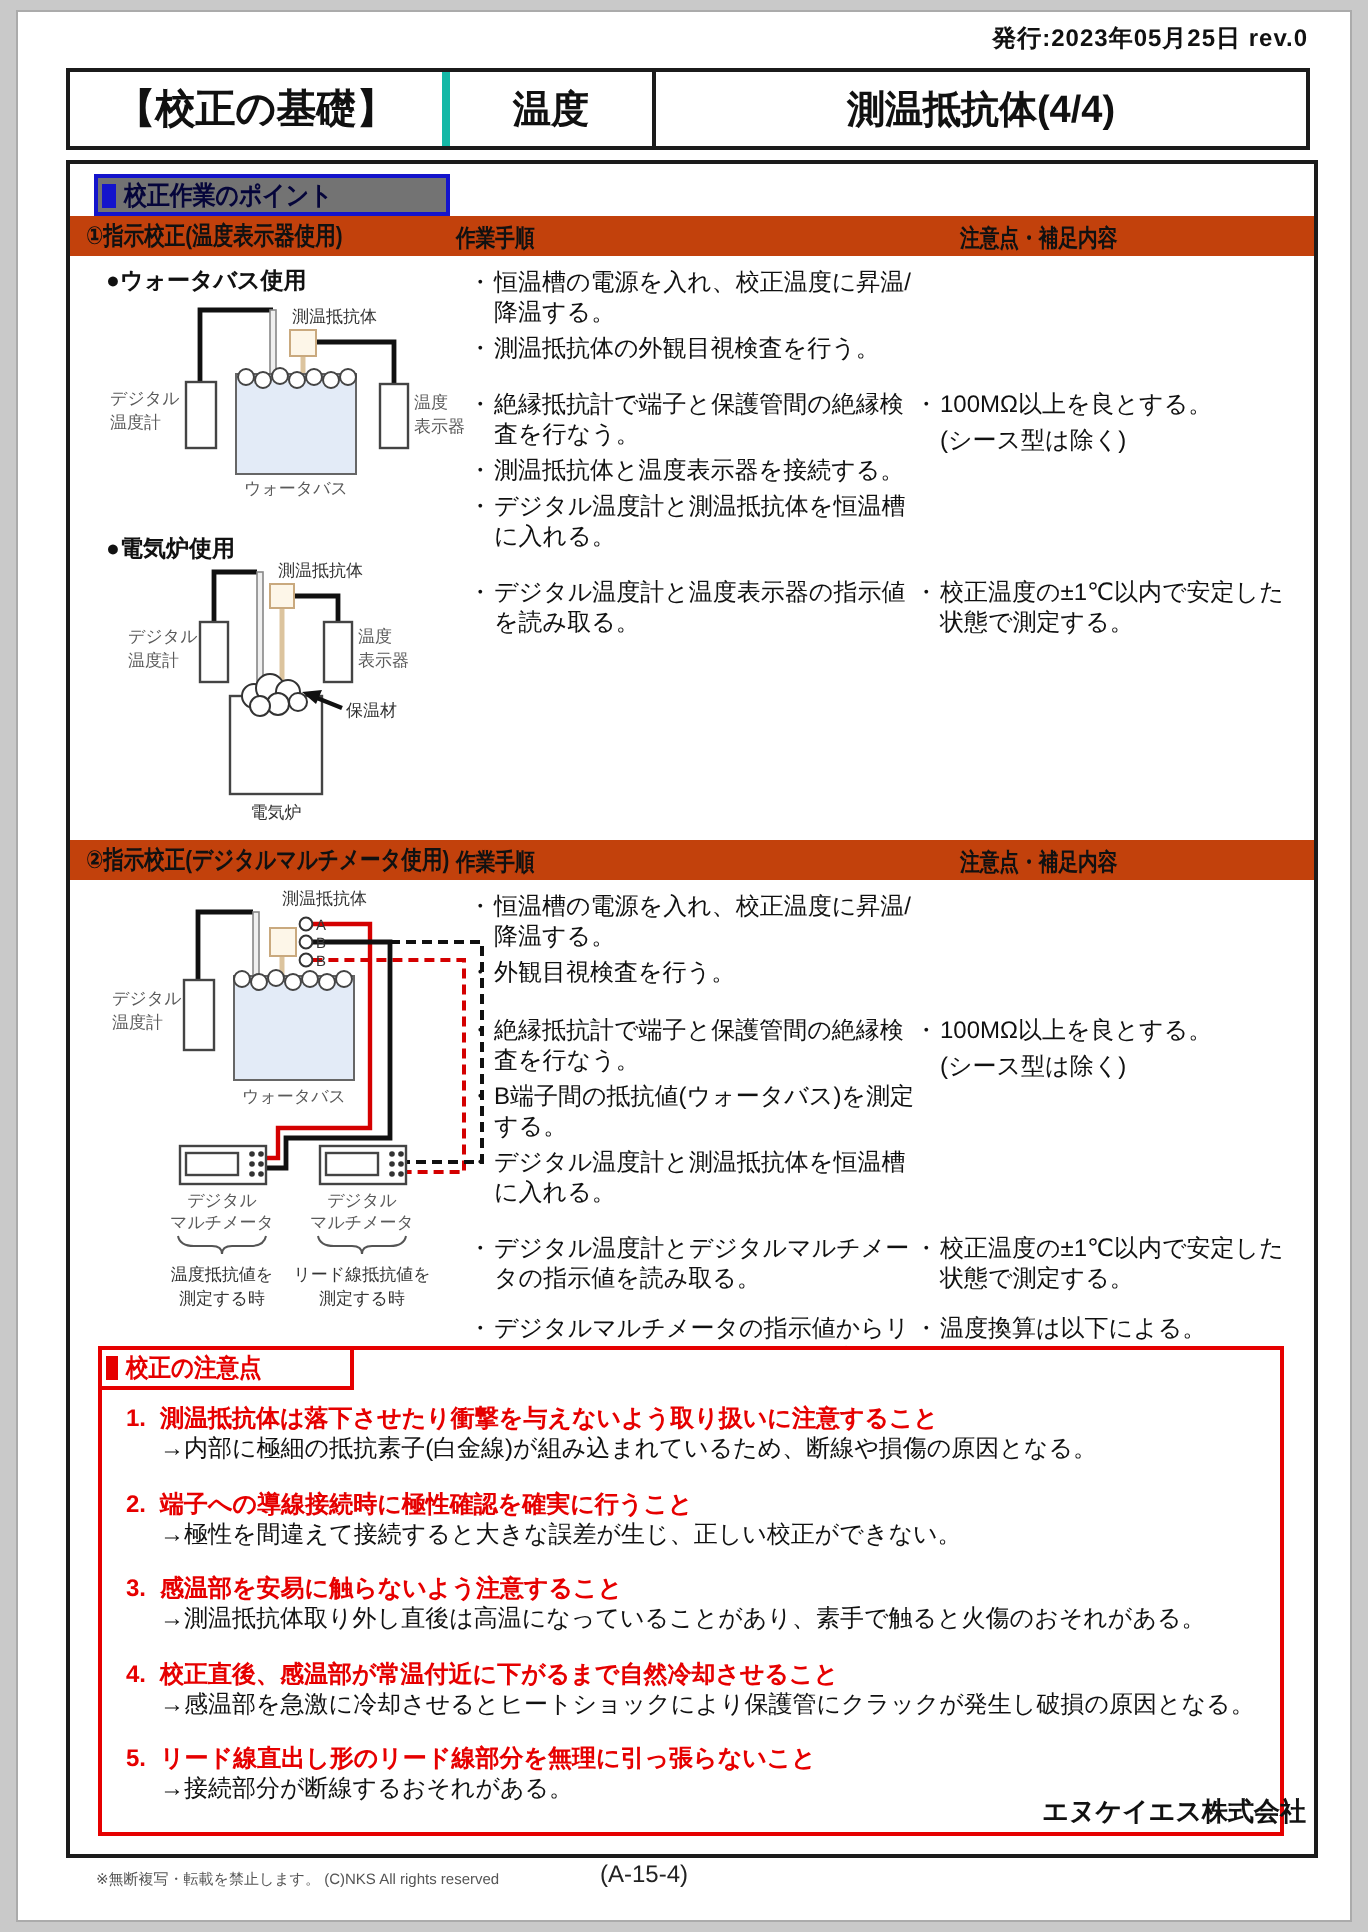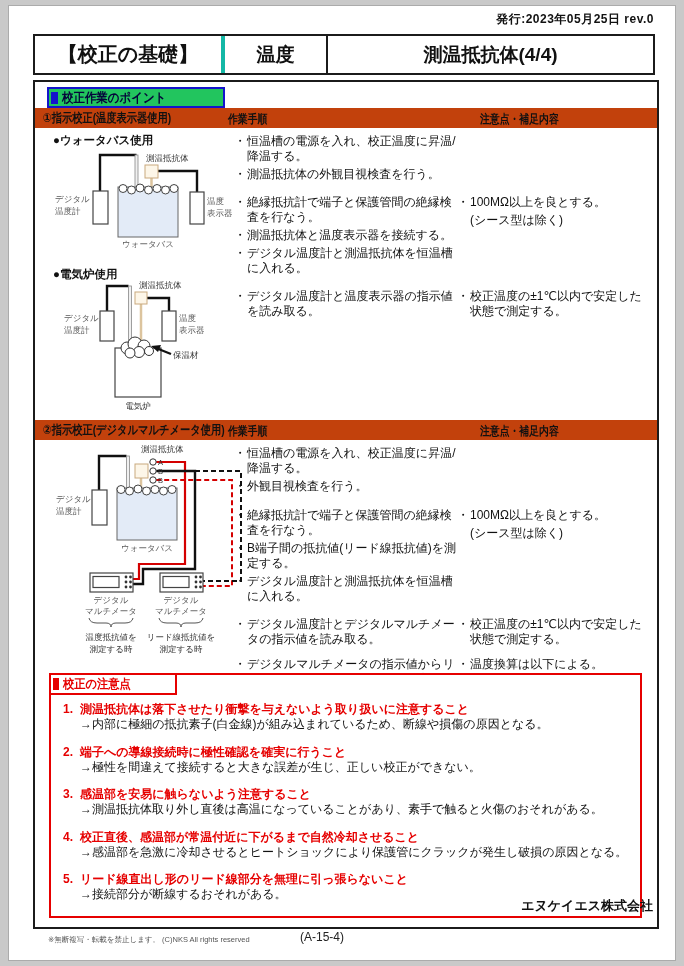--- a/index.html
+++ b/index.html
@@ -11,21 +11,21 @@
   .titlebar{position:absolute;left:33px;top:34px;width:622px;height:41px;border:2px solid #1b1b1b;
             display:flex;box-sizing:border-box;background:#fff;}
   .tcell{display:flex;align-items:center;justify-content:center;box-sizing:border-box;}
   .tc1{width:190px;border-right:4px solid #14b8a6;font-size:20px;font-weight:bold;}
   .tc2{width:103px;border-right:2px solid #1b1b1b;font-size:19px;font-weight:bold;}
   .tc3{flex:1;font-size:19px;font-weight:bold;}
   
   .mainbox{position:absolute;left:33px;top:80px;width:622px;height:845px;border:2px solid #1b1b1b;
            box-sizing:content-box;background:#fff;}
   .bluetab{position:absolute;left:12px;top:5px;width:178px;height:21px;border:2px solid #1414cc;
-           box-sizing:border-box;display:flex;align-items:center;background:#22c55e;}
+           box-sizing:border-box;display:flex;align-items:center;background:#737373;}
   .bluebar{width:7px;height:12px;background:#1414cc;margin:0 4px 0 2px;}
   .bluetab .ttl{font-size:13px;font-weight:bold;color:#05053a;display:inline-block;transform:scaleX(.88);transform-origin:0 50%;white-space:nowrap;}
   .band{position:absolute;left:0;width:100%;height:20px;background:#c2410c;}
   .band .shead{position:absolute;left:8px;top:2px;font-size:12.5px;font-weight:bold;display:inline-block;transform:scaleX(.82);transform-origin:0 50%;white-space:nowrap;}
   .band .chead1{position:absolute;left:193px;top:3px;font-size:12px;font-weight:bold;display:inline-block;transform:scaleX(.82);transform-origin:0 50%;white-space:nowrap;}
   .band .chead2{position:absolute;left:445px;top:3px;font-size:12px;font-weight:bold;display:inline-block;transform:scaleX(.82);transform-origin:0 50%;white-space:nowrap;}
   .sec{position:absolute;left:2px;width:616px;}
   .rows{position:absolute;left:197px;top:0;right:2px;}
   .prow{display:flex;}
   .pcol{width:223px;flex:none;}
@@ -292,21 +292,21 @@
           <div class="ncol"></div>
         </div>
         <div class="prow mt10">
           <div class="pcol">
             <div class="bi">
                 <span class="b">・</span>
                 <span class="tx">絶縁抵抗計で端子と保護管間の絶縁検査を行なう。</span>
               </div>
             <div class="bi">
                 <span class="b">・</span>
-                <span class="tx">B端子間の抵抗値(リード線抵抗値)を測定する。</span>
+                <span class="tx">B端子間の抵抗値(ウォータバス)を測定する。</span>
               </div>
             <div class="bi">
                 <span class="b">・</span>
                 <span class="tx">デジタル温度計と測温抵抗体を恒温槽に入れる。</span>
               </div>
           </div>
           <div class="ncol">
             <div class="bi">
                 <span class="b">・</span>
                 <span class="tx">100MΩ以上を良とする。</span>

